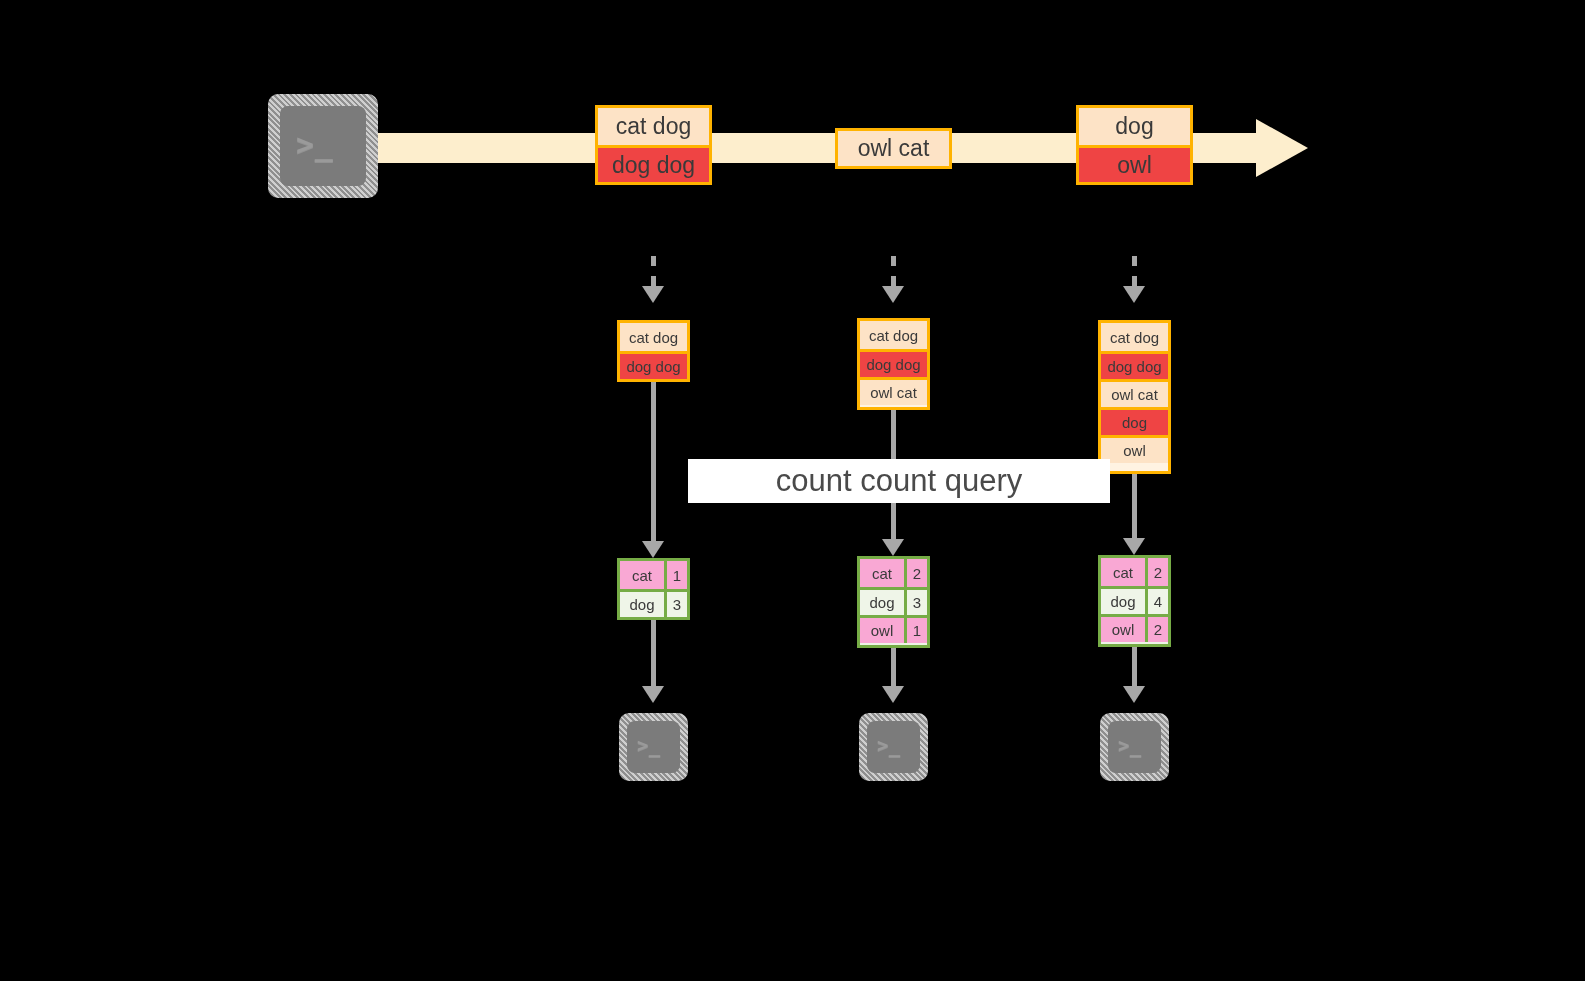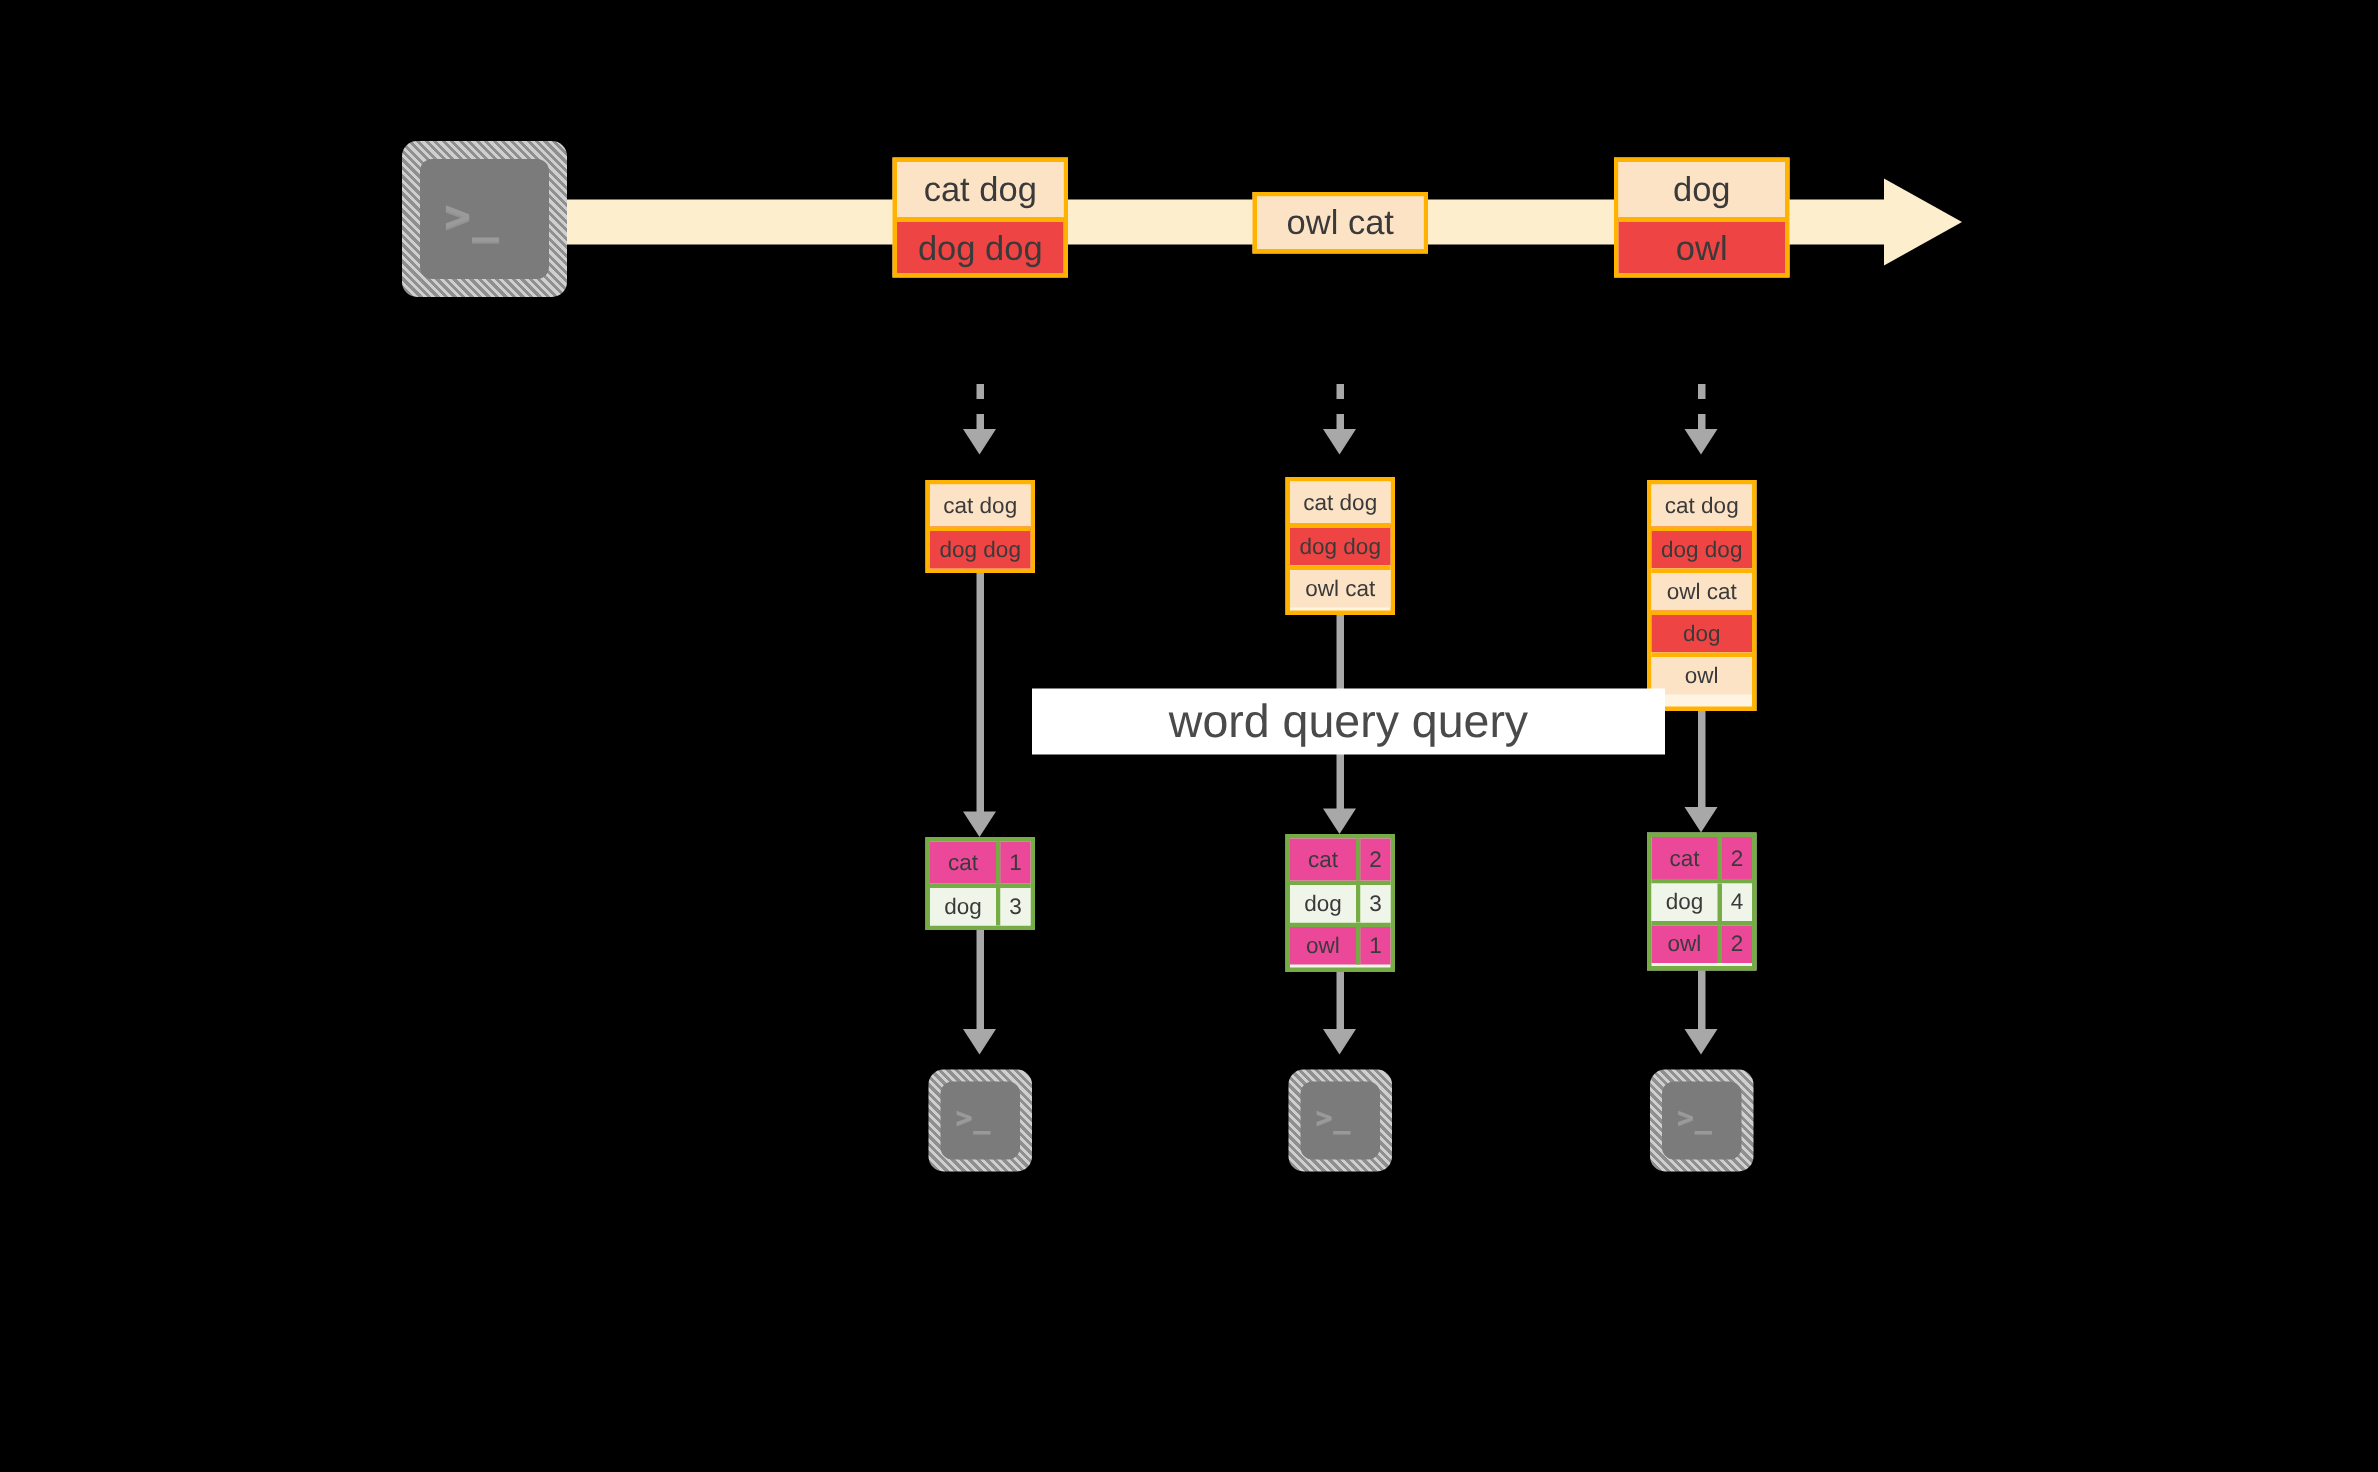--- a/index.html
+++ b/index.html
@@ -39,21 +39,21 @@
   .obox .orow.light{background:#ef4444;}
   .obox .orow+.orow{border-top:3px solid #ffb300;}
 
   
   .gbox{position:absolute;box-sizing:border-box;border:3px solid #76ac46;background:#eef4e6;}
   .gbox .grow{box-sizing:border-box;display:flex;}
   .gbox .grow+.grow{border-top:3px solid #76ac46;}
   .gbox .gcell{box-sizing:border-box;display:flex;align-items:center;justify-content:center;
                white-space:nowrap;overflow:hidden;}
   .gbox .gcell.k{border-right:3px solid #76ac46;}
-  .gbox .grow.dark .gcell{background:#ec4899;}
+  .gbox .grow.dark .gcell{background:#f9a8d4;}
   .gbox .grow.light .gcell{background:#eff5e8;}
 
   
   .vline{position:absolute;background:#a8a8a8;width:5px;}
   .vline.dash{
     background:none;
     border-left:5px dashed #a8a8a8;width:0;
   }
   .vhead{position:absolute;width:0;height:0;
          border-left:11px solid transparent;border-right:11px solid transparent;
@@ -193,15 +193,15 @@
   <div class="vline" style="left:1132px;top:647px;height:43px;"></div>
   <div class="vhead" style="left:1123px;top:686px;"></div>
 
   <div class="term" style="left:1100px;top:713px;width:69px;height:68px;">
     <div class="hatch"></div>
     <div class="face" style="left:8px;top:8px;right:8px;bottom:8px;"></div>
     <div class="glyph" style="left:18px;top:23px;font-size:19px;">&gt;_</div>
   </div>
 
   <div class="wband" style="left:688px;top:459px;width:422px;height:44px;"></div>
-  <div class="wlabel" style="left:688px;top:459px;width:422px;height:44px;font-size:31px;">word query query</div>
+  <div class="wlabel" style="left:688px;top:459px;width:422px;height:44px;font-size:31px;">count count query</div>
 
 </div>
 
 </body></html>

